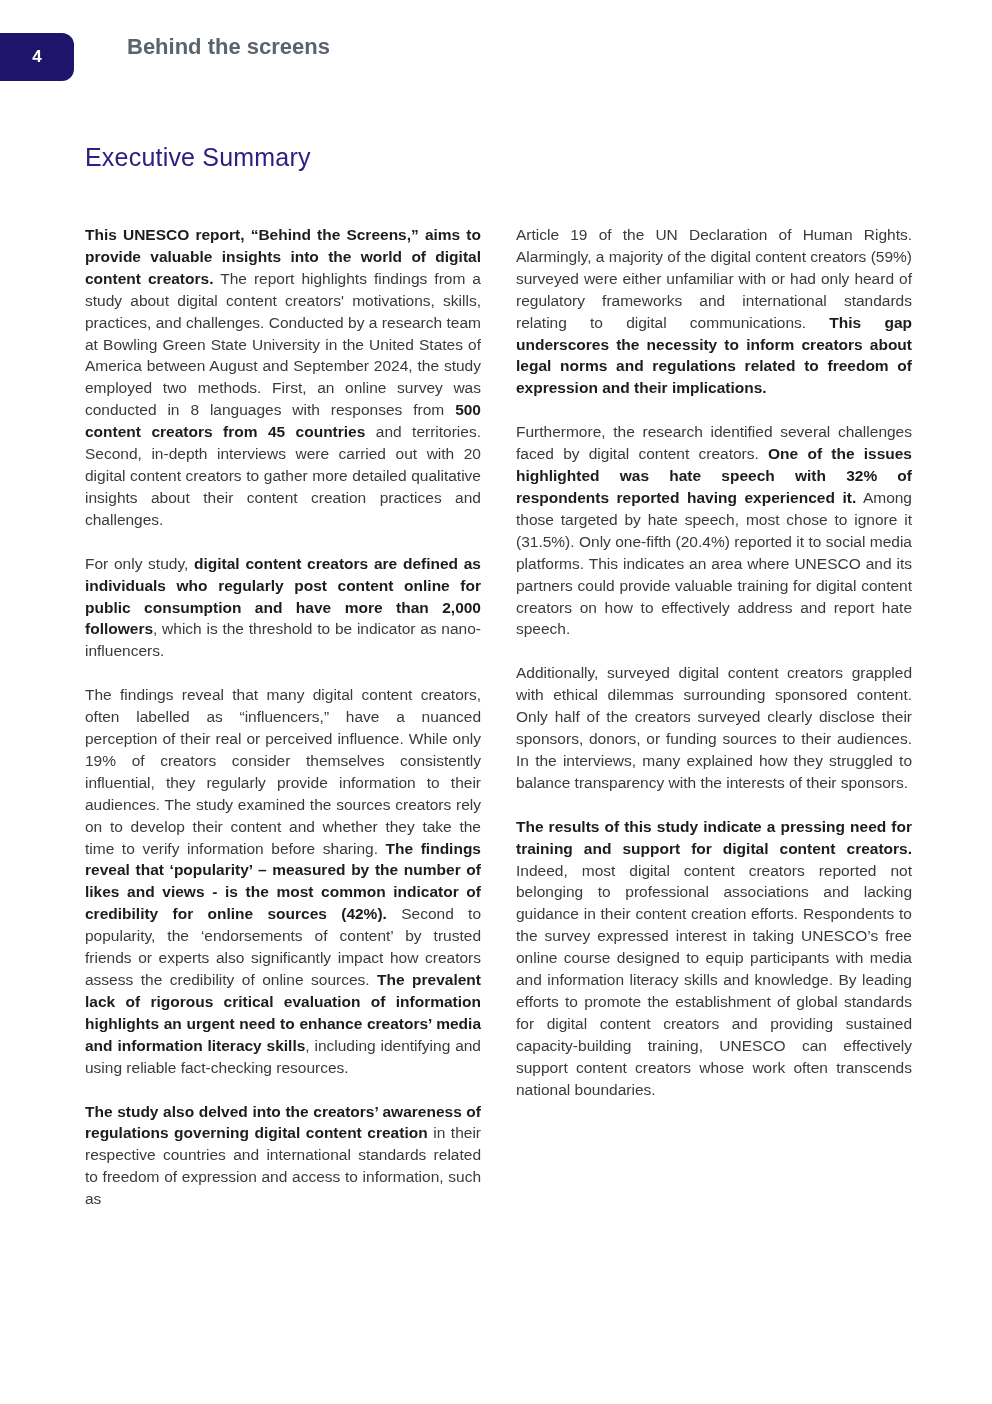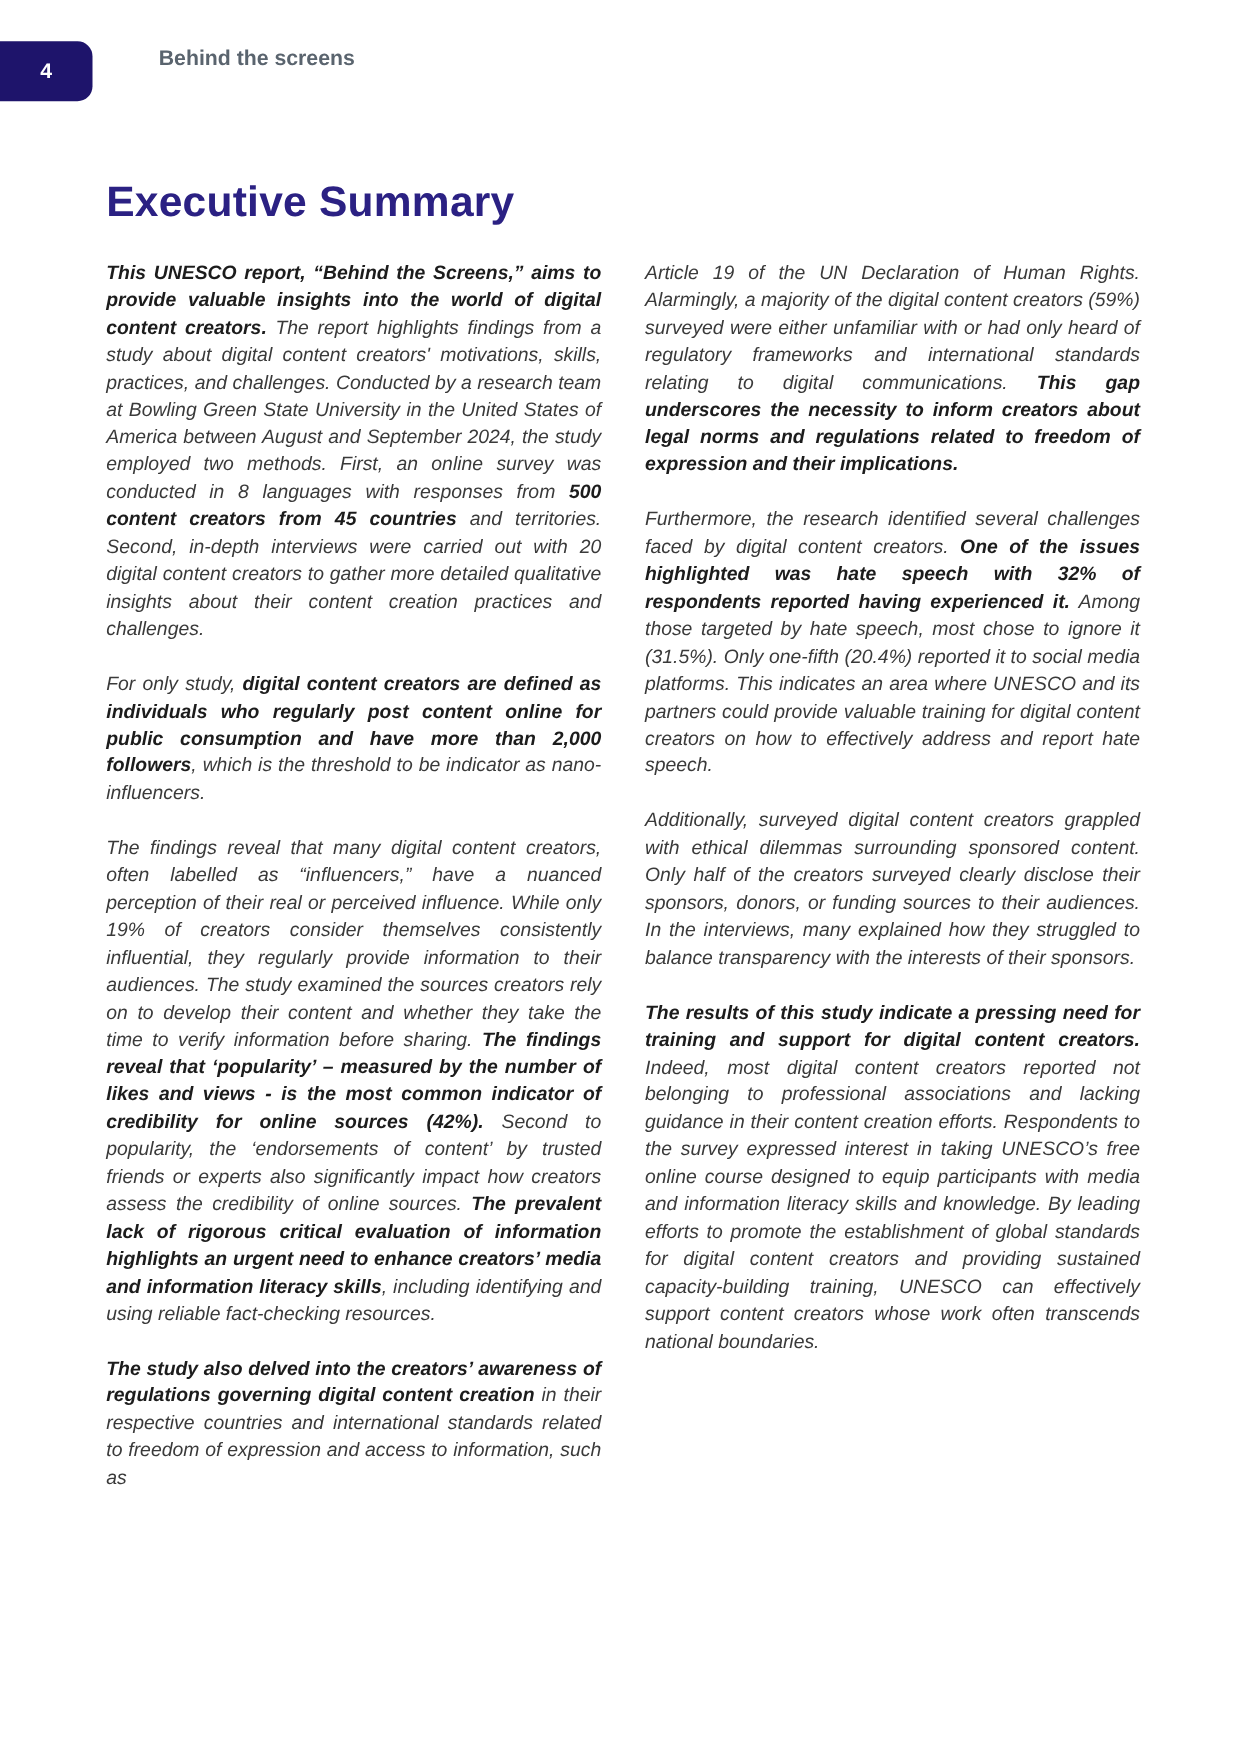--- a/index.html
+++ b/index.html
@@ -28,55 +28,54 @@
     border-radius:0 12px 12px 0;
     display:flex; align-items:center; justify-content:center;
     color:#ffffff;
     font-weight:bold;
     font-size:17px;
   }
   .header-block{
     position:absolute;
     left:127px; top:36px;
     line-height:21px;
-    font-size:17px;
+    font-size:22px;
   }
   .header-title{
     color:var(--header-title,#5a646e);
     font-weight:bold;
   }
   .header-subtitle{
     color:var(--header-subtitle,#707a84);
     font-weight:normal;
   }
   .section-title{
     position:absolute;
     left:85px; top:143px;
-    font-size:34px;
-    font-weight:bold;
+    font-size:25px;
+    font-weight:normal;
     letter-spacing:0.2px;
     color:var(--heading,#2b2183);
   }
   .columns{
     position:absolute;
     left:85px; top:208px;
     width:827px;
     display:flex;
     gap:35px;
   }
   .col{
     width:396px;
     color:var(--body-text,#3a3a3a);
     font-size:15.5px;
     line-height:21.9px;
     text-align:justify;
   }
   .col p.para{
-    margin:0 0 22px 0;
-    font-style:italic;
+    margin:16px 0 22px 0;
   }
   .col p.para:last-child{margin-bottom:0;}
   .col strong{
     color:var(--bold-text,#1c1c1c);
     font-weight:bold;
   }
 </style>
 </head>
 <body>
 

